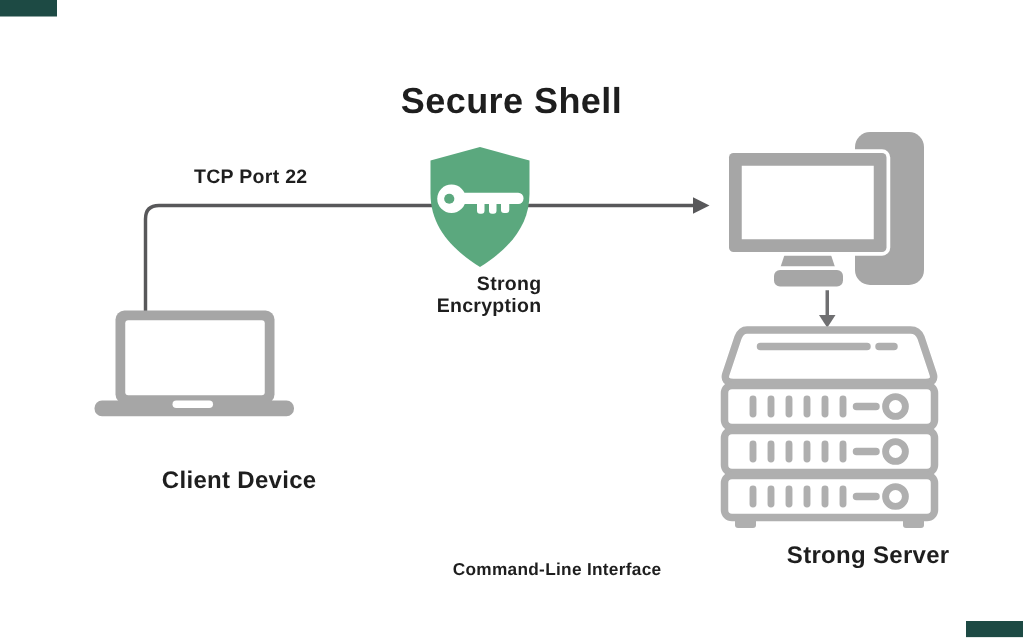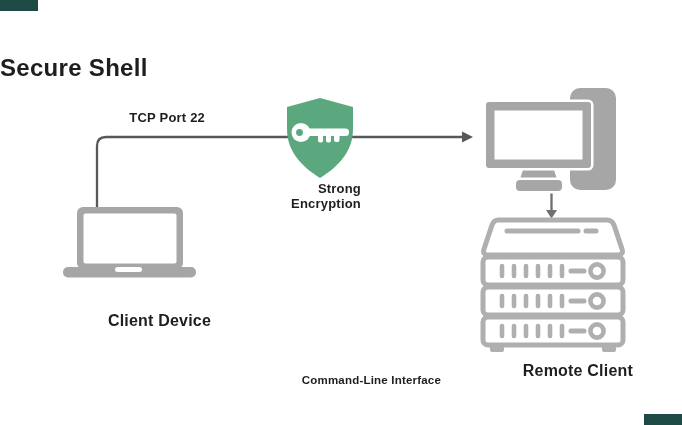--- a/index.html
+++ b/index.html
@@ -2,21 +2,21 @@
 <html><head>
 <meta charset="utf-8">
 <style>
   html,body{margin:0;padding:0;background:#fff;}
   #canvas{
     position:relative;width:682px;height:425px;background:#ffffff;overflow:hidden;
     font-family:"Liberation Sans",sans-serif;color:#1E1E1E;
   }
   .abs{position:absolute;}
   .lbl{font-weight:700;color:#1E1E1E;text-align:right;letter-spacing:.2px;}
-  #title{top:54px;left:0;width:682px;font-size:24px;font-weight:700;text-align:left;letter-spacing:.3px;}
+  #title{top:54px;left:0;width:682px;font-size:24px;font-weight:700;text-align:center;letter-spacing:.3px;}
   #tcp-label{left:85px;top:110px;width:120px;font-size:13px;}
   #enc-label{left:277px;top:181px;width:84px;font-size:13px;line-height:15px;}
   #client-label{left:51px;top:288px;width:160px;font-size:16px;margin-top:24px;}
   #remote-label{left:473px;top:362px;width:160px;font-size:16px;}
   #cli-label{left:241px;top:374px;width:200px;font-size:11.5px;}
   .accent{width:38px;height:11px;background:#1D4A44;}
   #accent-tl{left:0;top:0;}
   #accent-br{right:0;bottom:0;}
 </style>
 </head>
@@ -97,17 +97,17 @@
         <path d="M94,57 L107,57 M94,87 L107,87 M94,117 L107,117"></path>
       </g>
       <g stroke-width="4.6">
         <circle cx="120" cy="57" r="6.6"></circle>
         <circle cx="120" cy="87" r="6.6"></circle>
         <circle cx="120" cy="117" r="6.6"></circle>
       </g>
     </g>
   </svg>
 
-  <div id="remote-label" class="abs lbl">Remote Client</div>
+  <div id="remote-label" class="abs lbl">Strong Server</div>
 
   <div id="cli-label" class="abs lbl">Command-Line Interface</div>
 
 </div>
 
 </body></html>

